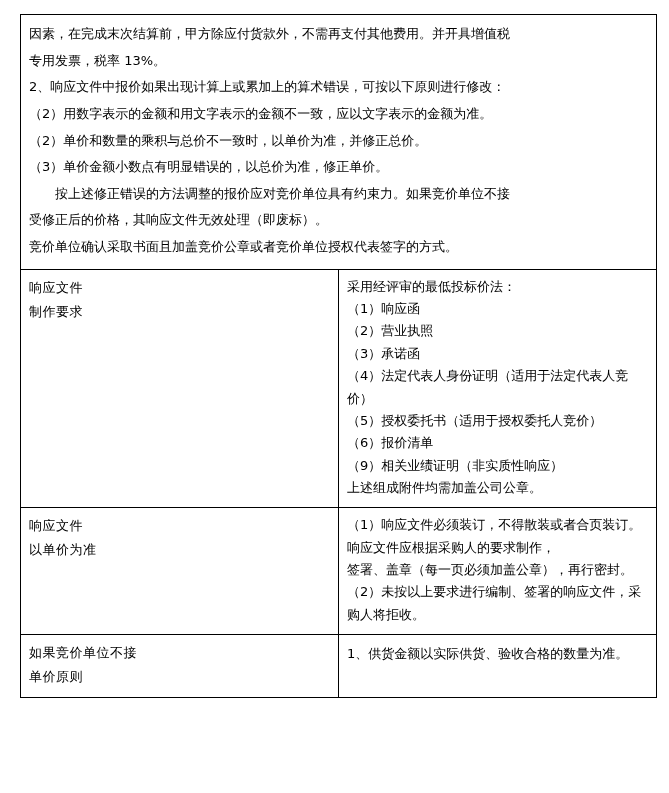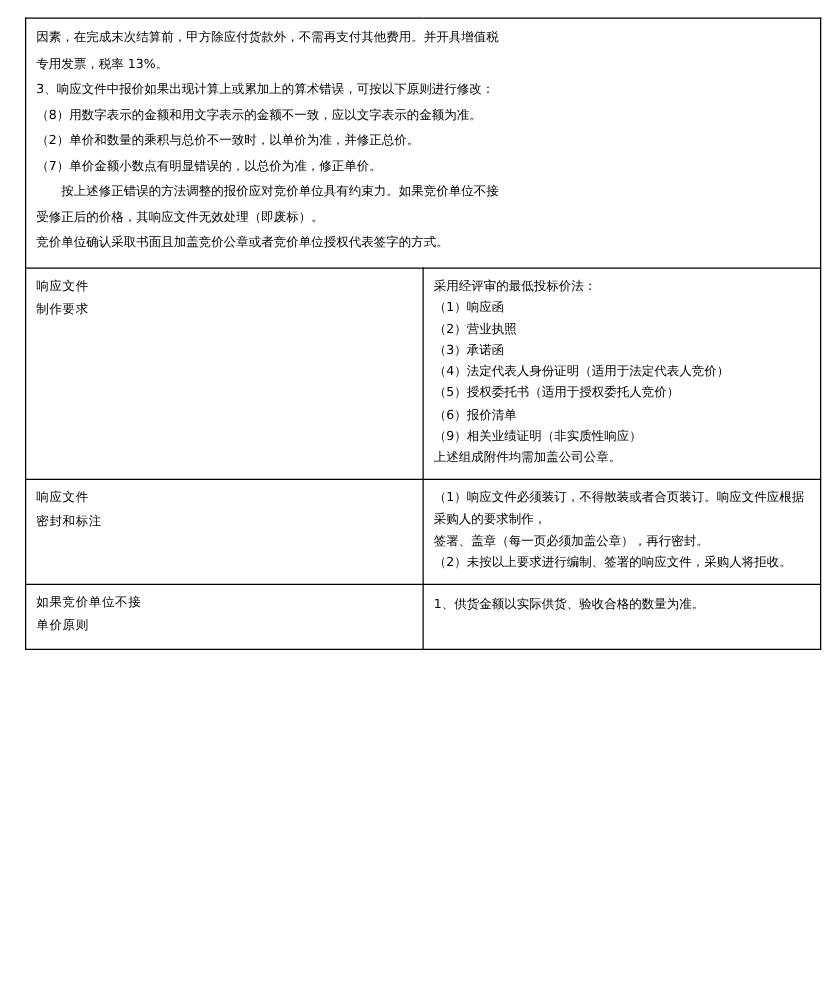--- a/index.html
+++ b/index.html
@@ -23,21 +23,21 @@
   }
   table.doc {
     width: 637px;
     border-collapse: collapse;
     table-layout: fixed;
   }
   table.doc td {
     border: 1px solid #000000;
     vertical-align: top;
     padding: 6px 8px 8px 8px;
-    font-size: 10px;
+    font-size: 13px;
     line-height: 1.85;
     font-family: "DejaVu Sans", "Liberation Sans", sans-serif;
   }
   td.label {
     width: 118px;
     text-align: left;
     vertical-align: middle;
     padding: 6px 4px;
     line-height: 2.0;
     letter-spacing: 0.5px;
@@ -62,24 +62,24 @@
 </head>
 <body>
 
 <div class="page">
   <table class="doc">
     <tbody>
       <tr>
         <td class="body first-cell" colspan="2">
           <p class="para">因素，在完成末次结算前，甲方除应付货款外，不需再支付其他费用。并开具增值税</p>
           <p class="para">专用发票，税率 13%。</p>
-          <p class="para">3、响应文件中报价如果出现计算上或累加上的算术错误，可按以下原则进行修改：</p>
-          <p class="para">（8）用数字表示的金额和用文字表示的金额不一致，应以文字表示的金额为准。</p>
+          <p class="para">2、响应文件中报价如果出现计算上或累加上的算术错误，可按以下原则进行修改：</p>
+          <p class="para">（2）用数字表示的金额和用文字表示的金额不一致，应以文字表示的金额为准。</p>
           <p class="para">（2）单价和数量的乘积与总价不一致时，以单价为准，并修正总价。</p>
-          <p class="para">（7）单价金额小数点有明显错误的，以总价为准，修正单价。</p>
+          <p class="para">（3）单价金额小数点有明显错误的，以总价为准，修正单价。</p>
           <p class="para ind1">按上述修正错误的方法调整的报价应对竞价单位具有约束力。如果竞价单位不接</p>
           <p class="para">受修正后的价格，其响应文件无效处理（即废标）。</p>
           <p class="para">竞价单位确认采取书面且加盖竞价公章或者竞价单位授权代表签字的方式。</p>
         </td>
       </tr>
 
       <tr>
         <td class="label">
           <span class="l">响应文件</span>
           <span class="l">制作要求</span>
@@ -93,21 +93,21 @@
           <p class="para tight">（5）授权委托书（适用于授权委托人竞价）</p>
           <p class="para tight">（6）报价清单</p>
           <p class="para tight">（9）相关业绩证明（非实质性响应）</p>
           <p class="para tight">上述组成附件均需加盖公司公章。</p>
         </td>
       </tr>
 
       <tr>
         <td class="label">
           <span class="l">响应文件</span>
-          <span class="l">密封和标注</span>
+          <span class="l">以单价为准</span>
         </td>
         <td class="body list-tight">
           <p class="para tight">（1）响应文件必须装订，不得散装或者合页装订。响应文件应根据采购人的要求制作，</p>
           <p class="para tight">签署、盖章（每一页必须加盖公章），再行密封。</p>
           <p class="para tight">（2）未按以上要求进行编制、签署的响应文件，采购人将拒收。</p>
         </td>
       </tr>
 
 
       <tr>

